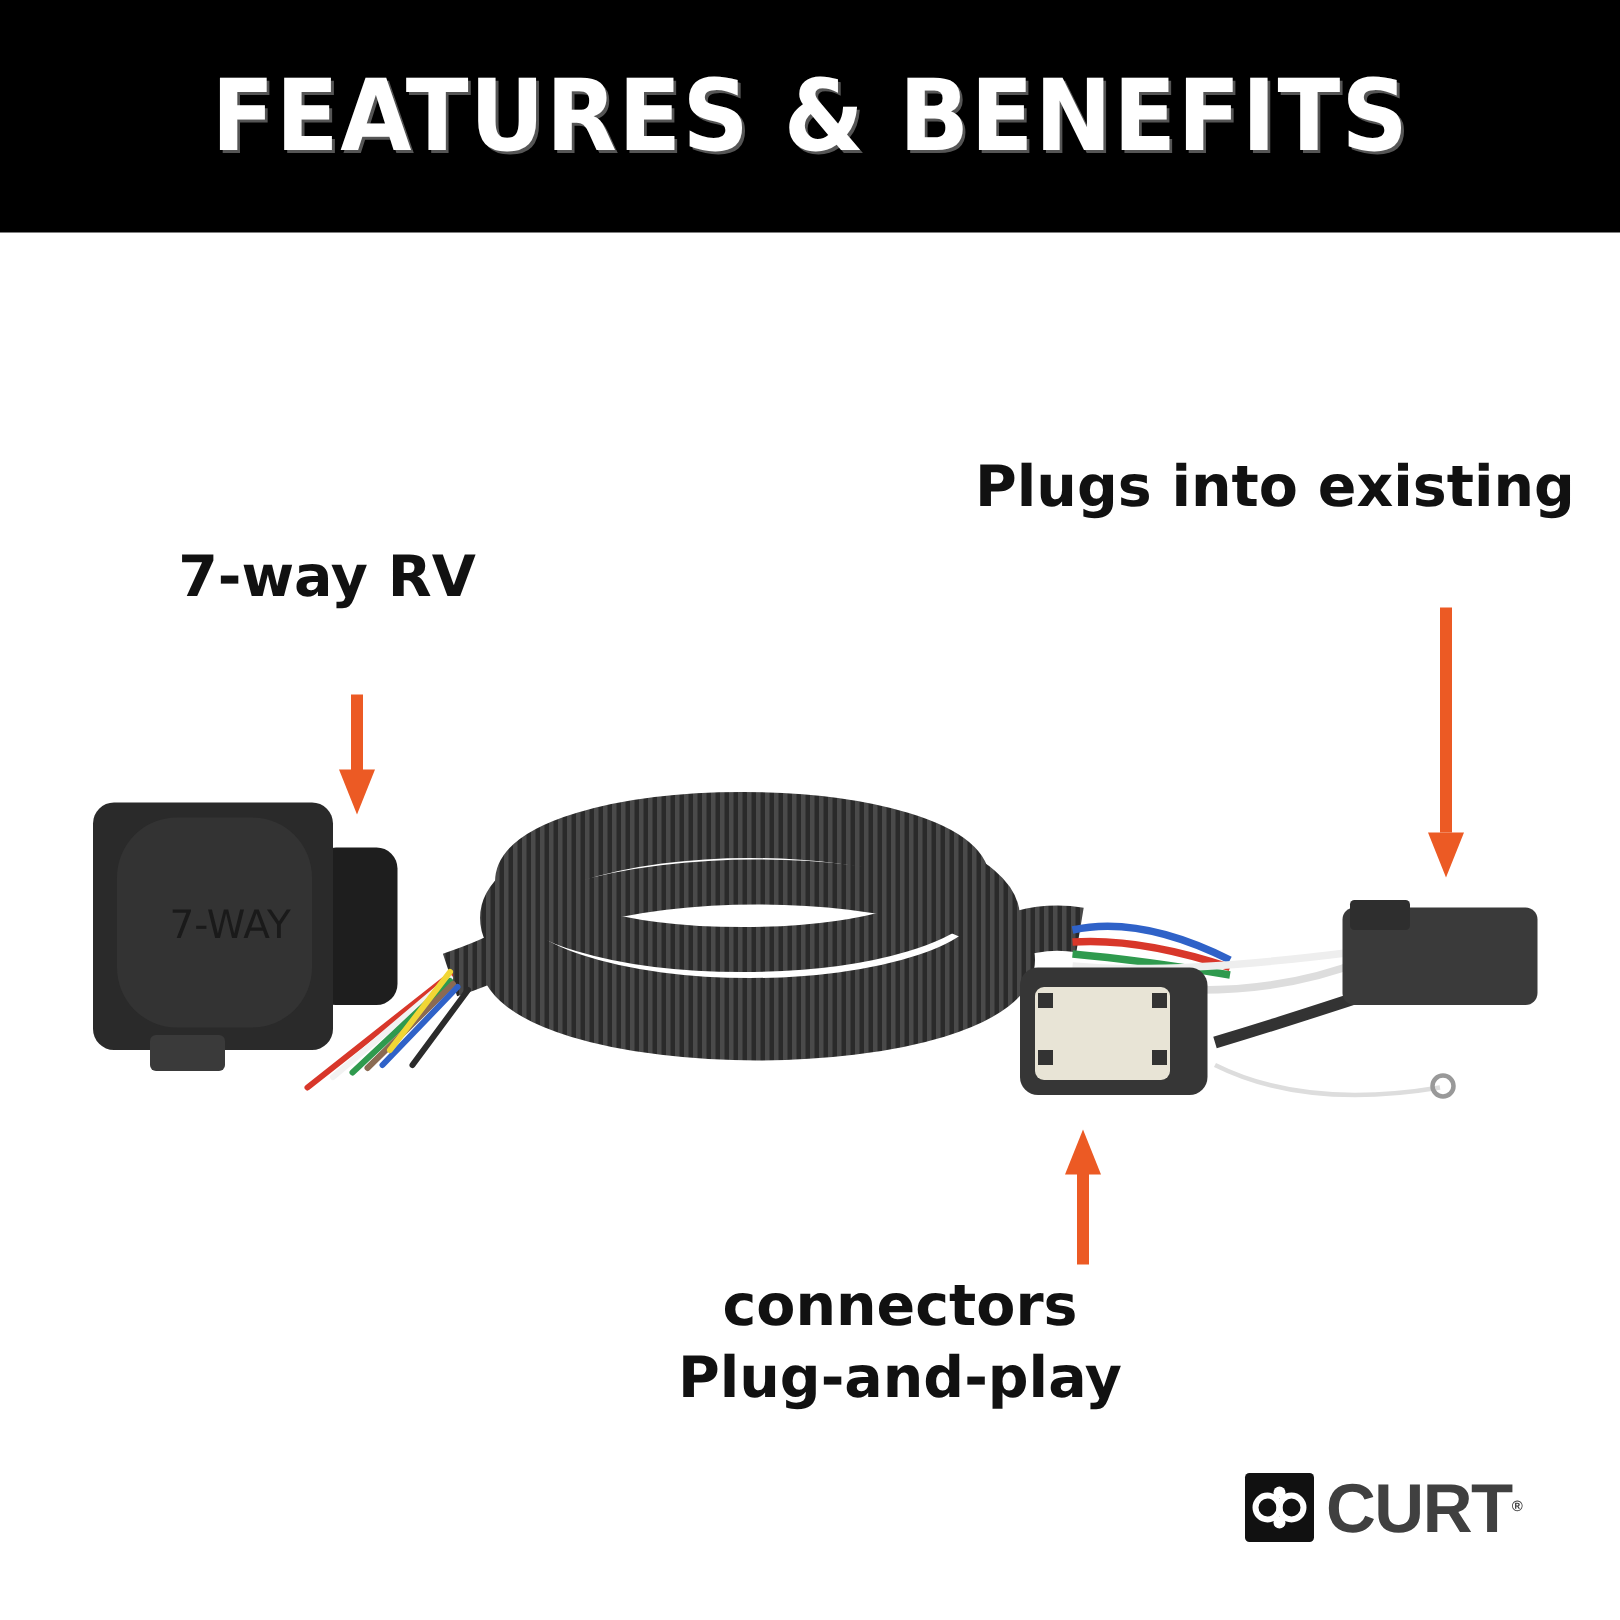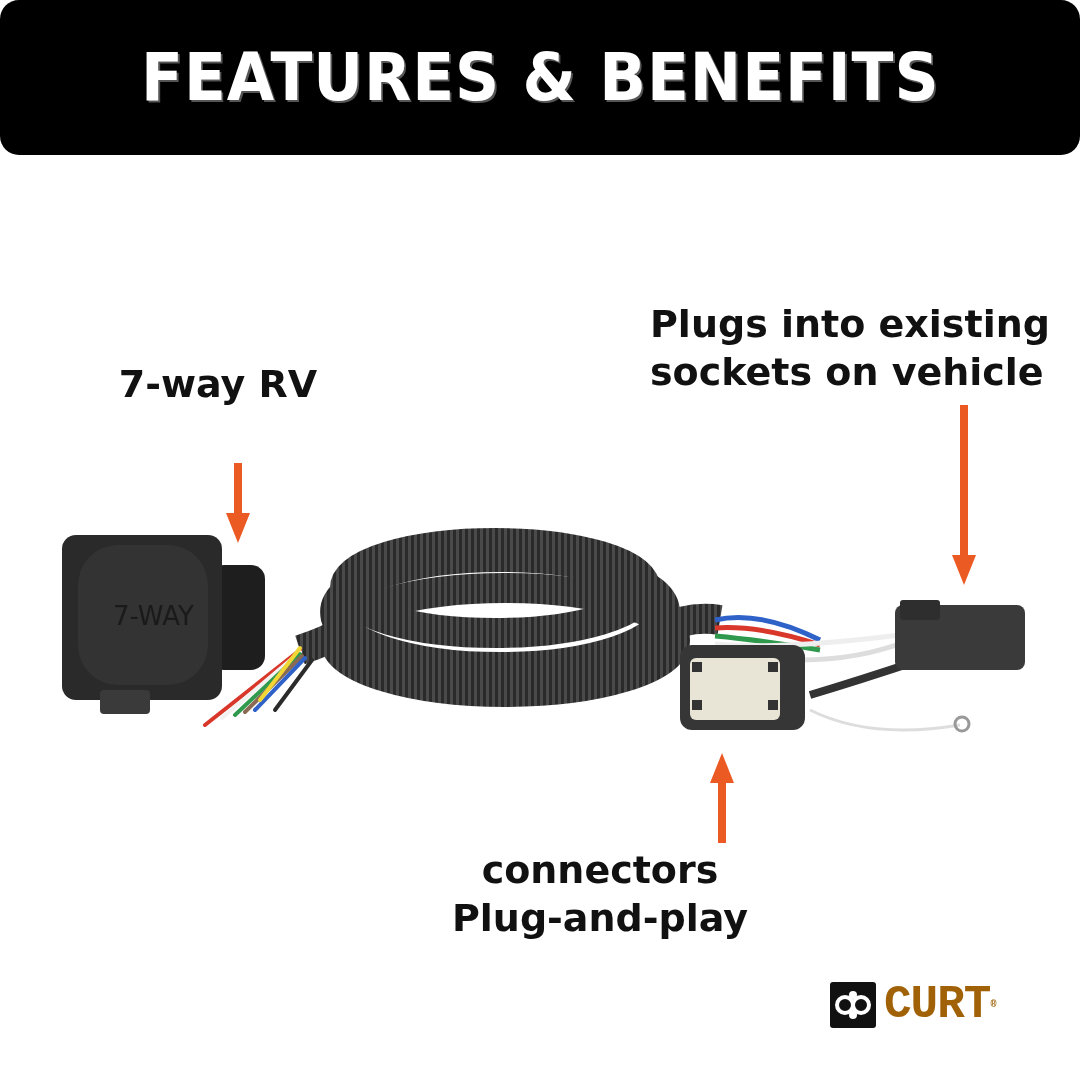--- a/index.html
+++ b/index.html
@@ -1,36 +1,36 @@
 <!DOCTYPE html>
 <html><head>
 <meta charset="utf-8">
 <style>
   html, body { margin:0; padding:0; }
   body { width:1080px; height:1080px; background:#ffffff; position:relative; overflow:hidden;
          font-family:"DejaVu Sans", "Liberation Sans", sans-serif; }
   .header { position:absolute; left:0; top:0; width:1080px; height:155px; background:#000;
-            display:flex; align-items:center; justify-content:center;border-radius:19px; }
+            display:flex; align-items:center; justify-content:center; }
   .header h1 { margin:0; color:#fff; font-family:"DejaVu Sans", sans-serif; font-weight:bold;
                font-size:66px; letter-spacing:1px; transform:scaleX(0.93); text-shadow:2px 2px 0 #555; }
   .label { position:absolute; color:#111; font-family:"DejaVu Sans", sans-serif; font-weight:bold;
            font-size:38px; line-height:48px; text-align:center; }
   .label span { display:block; white-space:nowrap; }
   .lbl-7way { left:83px; top:360px; width:270px; }
   .lbl-plugs { left:650px; top:300px; width:390px; text-align:right; }
   .lbl-pnp { left:430px; top:846px; width:340px; }
   .arrow { position:absolute; width:0; }
   .arrow .shaft { position:absolute; left:-4px; width:8px; background:#ec5a24; }
   .arrow .head { position:absolute; left:-12px; width:0; height:0; border-left:12px solid transparent; border-right:12px solid transparent; }
   .down .head { border-top:30px solid #ec5a24; }
   .up .head { border-bottom:30px solid #ec5a24; }
   .product { position:absolute; left:0; top:0; width:1080px; height:1080px; }
   .logo { position:absolute; left:830px; top:982px; display:flex; align-items:center; gap:8px; }
   .logo-mark { width:46px; height:46px; background:#111; border-radius:3px; position:relative; }
-  .logo-text { font-family:Liberation Mono, monospace; font-weight:bold; font-size:46px; color:#a16207; letter-spacing:-1px; line-height:46px; }
+  .logo-text { font-family:Liberation Sans, sans-serif; font-weight:bold; font-size:46px; color:#404040; letter-spacing:-1px; line-height:46px; }
   .logo-text sup { font-size:10px; vertical-align:top; }
 </style>
 </head>
 <body>
 
 <div class="header">
   <h1>FEATURES &amp; BENEFITS</h1>
 </div>
 
 <svg class="product" viewBox="0 0 1080 1080">
@@ -97,21 +97,20 @@
 <div class="label lbl-7way">
   <span>7-way RV</span>
 </div>
 <div class="arrow down" style="left:238px; top:463px;">
   <div class="shaft" style="top:0; height:52px;"></div>
   <div class="head" style="top:50px;"></div>
 </div>
 
 <div class="label lbl-plugs">
   <span>Plugs into existing</span>
-  <span>sockets on vehicle</span>
 </div>
 <div class="arrow down" style="left:964px; top:405px;">
   <div class="shaft" style="top:0; height:150px;"></div>
   <div class="head" style="top:150px;"></div>
 </div>
 
 <div class="arrow up" style="left:722px; top:753px;">
   <div class="head" style="top:0;"></div>
   <div class="shaft" style="top:28px; height:62px;"></div>
 </div>

